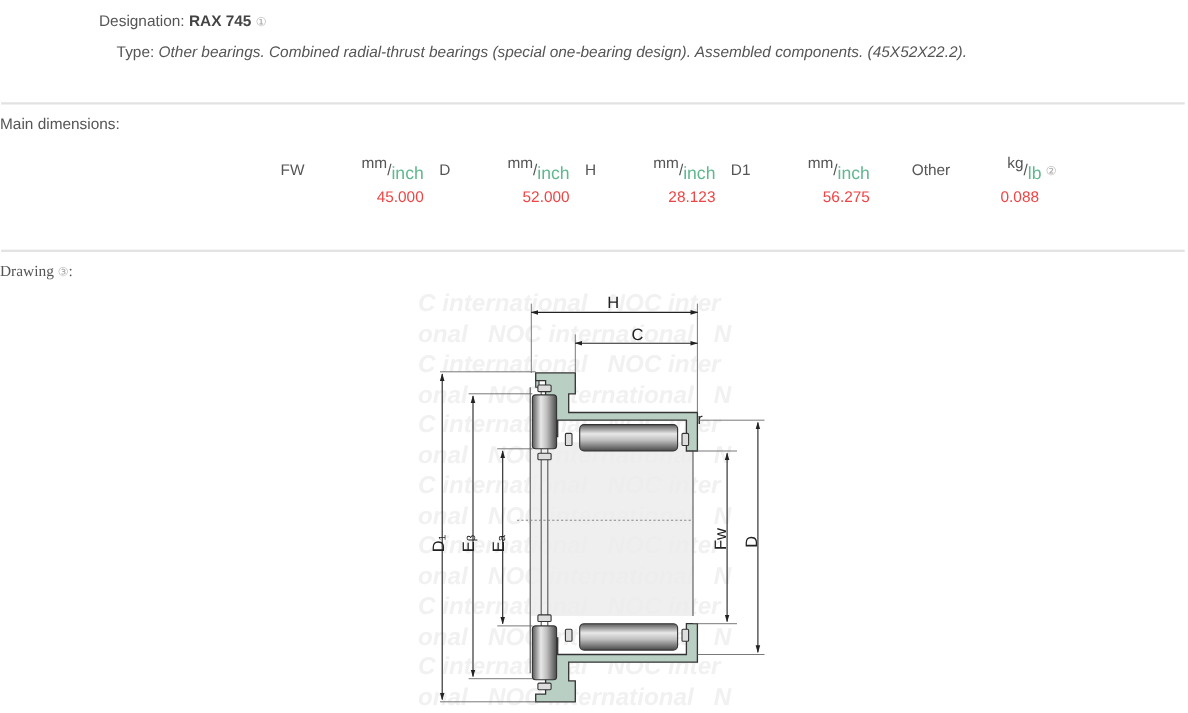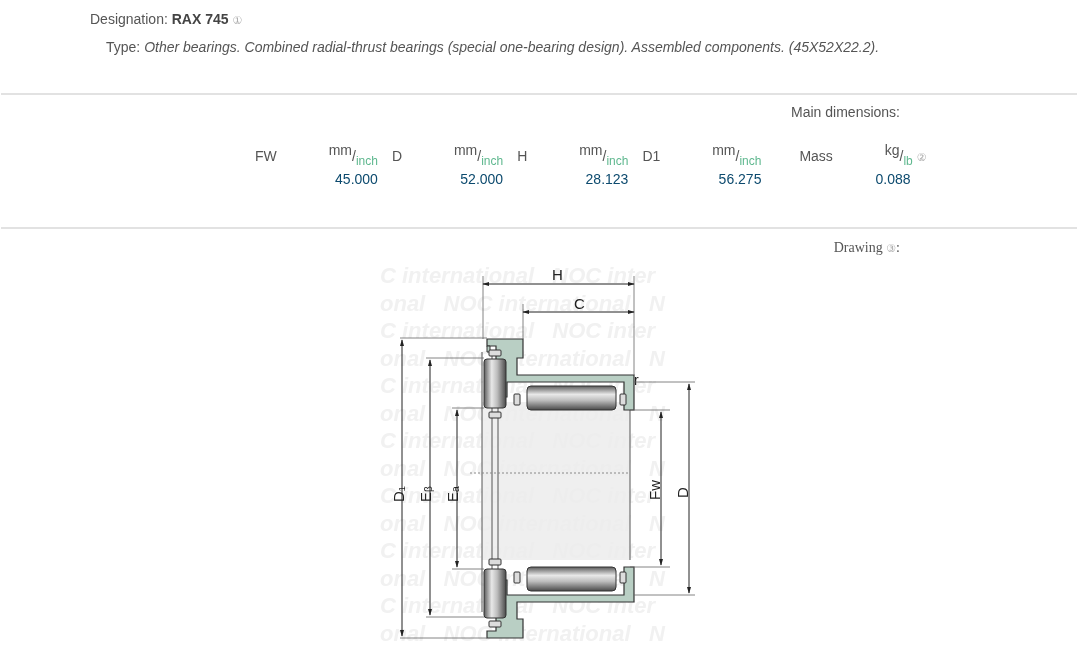--- a/index.html
+++ b/index.html
@@ -14,36 +14,36 @@
   .note { color: #aaa; font-size: 11px; }
   .type {
     position: absolute; left: 74px; top: 39px; width: 800px;
     font-size: 14px; line-height: 16px; color: #555; margin-left: 32px;
   }
   .type i { font-style: italic; }
   .sep {
     position: absolute; left: 1px; width: 1076px; height: 2px; background: #e2e2e2;
   }
   .section-title {
-    position: absolute; left: 12px; width: 888px; text-align: right;
+    position: absolute; left: 0; width: 888px; text-align: left;
     font-size: 14px; color: #555;
   }
   .dims-table {
     position: absolute; left: 255px; top: 136px;
     border-collapse: collapse; font-size: 14px;
   }
   .dims-table td { padding: 0; text-align: right; height: 26px; vertical-align: middle; }
   .dims-table tr.hdr td { height: 28px; vertical-align: bottom; padding-bottom: 2px; }
   .dims-table .col { padding-left: 14px; }
   .dims-table .col.first { padding-left: 0; }
   .dims-table .mass { padding-left: 38px; }
   .unit-top { font-size: 14px; position: relative; top: -6px; color: #555; padding-left: 48px; }
   .unit-slash { font-size: 14px; color: #555; }
-  .unit-bot { font-size: 12px; position: relative; top: 4px; color: #5fb88f; margin-top: 19px; }
-  .mm { color: #0c4a6e; }
+  .unit-bot { font-size: 16px; position: relative; top: 4px; color: #5fb88f; margin-top: 19px; }
+  .mm { color: #ef4444; }
   .inch { color: #5fb88f; }
   .drawing-wrap {
     position: absolute; left: 380px; top: 262px; width: 320px; height: 386px;
   }
   .watermark {
     position: absolute; left: 0; top: 0; width: 320px; height: 386px; overflow: hidden;
     font-family: "Liberation Sans", sans-serif; font-weight: bold; font-style: italic;
     font-size: 22px; color: #f1f1f1; line-height: 27.5px; white-space: pre;
   }
 </style>
@@ -78,21 +78,21 @@
     </td>
     <td class="col">
       <span>H</span>
       <span class="unit-top">mm</span><span class="unit-slash">/</span><span class="unit-bot">inch</span>
     </td>
     <td class="col">
       <span>D1</span>
       <span class="unit-top">mm</span><span class="unit-slash">/</span><span class="unit-bot">inch</span>
     </td>
     <td class="col mass">
-      <span>Mass</span>
+      <span>Other</span>
       <span class="unit-top">kg</span><span class="unit-slash">/</span><span class="unit-bot">lb</span>
       <span class="note">②</span>
     </td>
   </tr>
   <tr>
     <td class="col first mm">45.000</td>
     <td class="col mm">52.000</td>
     <td class="col mm">28.123</td>
     <td class="col mm">56.275</td>
     <td class="col mass mm" style="padding-right:16px;">0.088</td>

